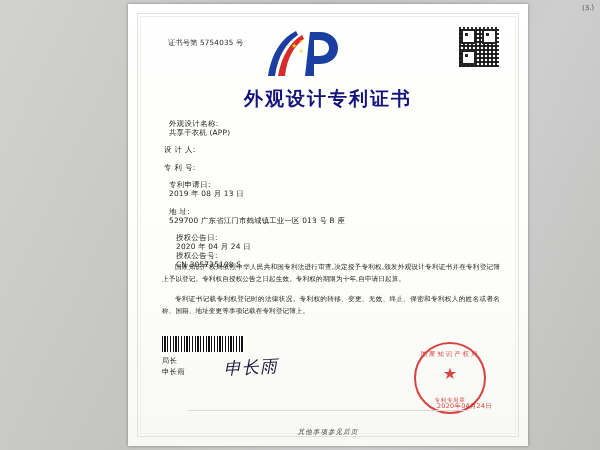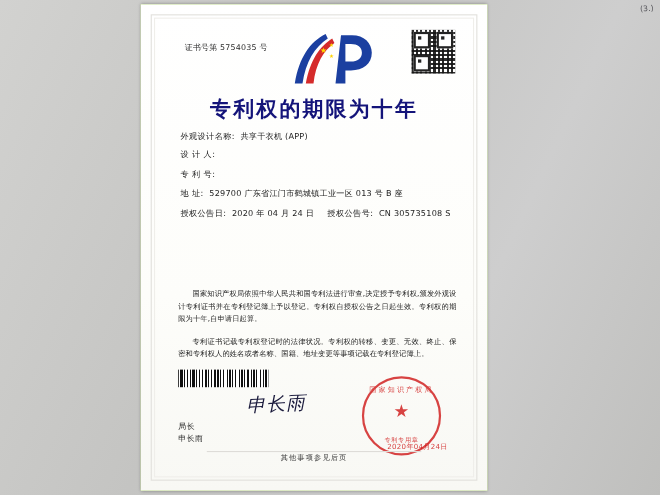--- a/index.html
+++ b/index.html
@@ -22,23 +22,23 @@
     position: absolute;
     inset: 0;
     background:
       linear-gradient(115deg, #d2d2d0 0%, #c4c4c2 40%, #cecece 70%, #bfbfbd 100%);
   }
   
   .sheet {
     position: absolute;
     left: 128px;
     top: 4px;
-    width: 315px;
+    width: 400px;
     height: 442px;
-    background: #bef264;
+    background: #e5e5e5;
     box-shadow: 0 0 3px rgba(0,0,0,0.35);
   }
   .sheet-inner {
     position: absolute;
     inset: 0;
     background:
       linear-gradient(180deg, #ffffff 0%, #fdfdfa 60%, #f8f8f4 100%);
   }
   
   .deco-border {
@@ -133,20 +133,21 @@
     right: 30px;
     font-size: 7.4px;
     color: #1d1d1d;
     line-height: 1.2;
   }
   .field-row {
     display: flex;
     align-items: baseline;
     margin-bottom: 8.6px;
     white-space: nowrap;
+    flex-direction: column;
   }
   .field-label {
     flex: 0 0 auto;
     letter-spacing: 0.4px;
   }
   .field-value {
     flex: 1 1 auto;
     margin-left: 5px;
     letter-spacing: 0.2px;
     overflow: hidden;
@@ -177,21 +178,21 @@
     height: 16px;
     background:
       repeating-linear-gradient(90deg,
         #111 0 1px, #fff 1px 2px, #111 2px 4px, #fff 4px 5px,
         #111 5px 6px, #fff 6px 8px, #111 8px 9px, #fff 9px 11px);
   }
 
   .signature-block {
     position: absolute;
     left: 34px;
-    top: 378px;
+    top: 351px;
     font-size: 7.2px;
     color: #1d1d1d;
     line-height: 1.55;
     letter-spacing: 0.5px;
   }
   .handwriting {
     position: absolute;
     left: 96px;
     top: 352px;
     font-family: "DejaVu Serif", serif;
@@ -265,25 +266,26 @@
     left: 60px;
     right: 60px;
     top: 406px;
     border-top: 1px solid #dedcd8;
   }
 
   .bottom-caption {
     position: absolute;
     left: 0;
     right: 0;
-    top: 408px;
+    top: 424px;
     text-align: center;
     font-size: 6.6px;
     color: #3d3d3d;
     letter-spacing: 1px;
+    font-style: italic;
   }
 </style>
 </head>
 <body>
 
 <div id="page">
   <div class="bg-noise"></div>
 
   <div class="corner-note">(3.)</div>
 
@@ -312,32 +314,36 @@
           <i></i>
         </div>
       <div class="qr-finder" style="right:2px;top:2px;">
           <i></i>
         </div>
       <div class="qr-finder" style="left:2px;bottom:2px;">
           <i></i>
         </div>
     </div>
 
-    <div class="title">专利权的期限为十年</div>
+    <div class="title">外观设计专利证书</div>
 
     <div class="fields">
       <div class="field-row">
         <span class="field-label">外观设计名称:</span>
         <span class="field-value">共享干衣机 (APP)</span>
       </div>
       <div class="field-row">
         <span class="field-label">设 计 人:</span>
       </div>
       <div class="field-row">
         <span class="field-label">专  利 号:</span>
+      </div>
+      <div class="field-row">
+        <span class="field-label">专利申请日:</span>
+        <span class="field-value">2019 年 08 月 13 日</span>
       </div>
       <div class="field-row">
         <span class="field-label">地    址:</span>
         <span class="field-value">529700 广东省江门市鹤城镇工业一区 013 号 B 座</span>
       </div>
       <div class="field-row">
         <span class="field-label">授权公告日:</span>
         <span class="field-value" style="flex:0 0 auto;text-align:center;">2020 年 04 月 24 日</span>
         <span class="field-label" style="margin-left:12px;">授权公告号:</span>
         <span class="field-value">CN 305735108 S</span>

